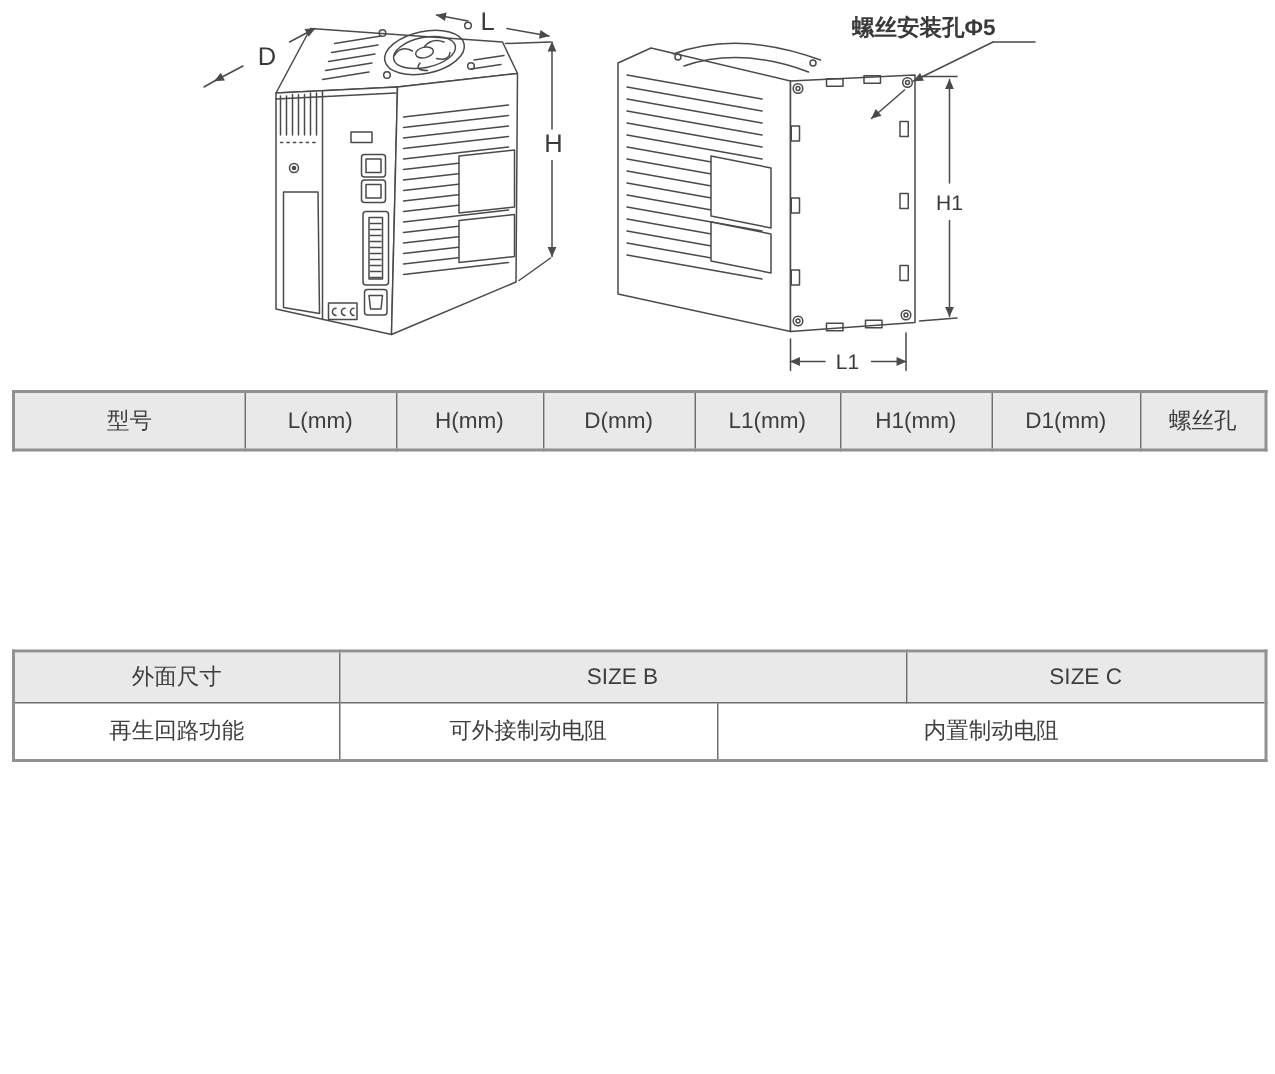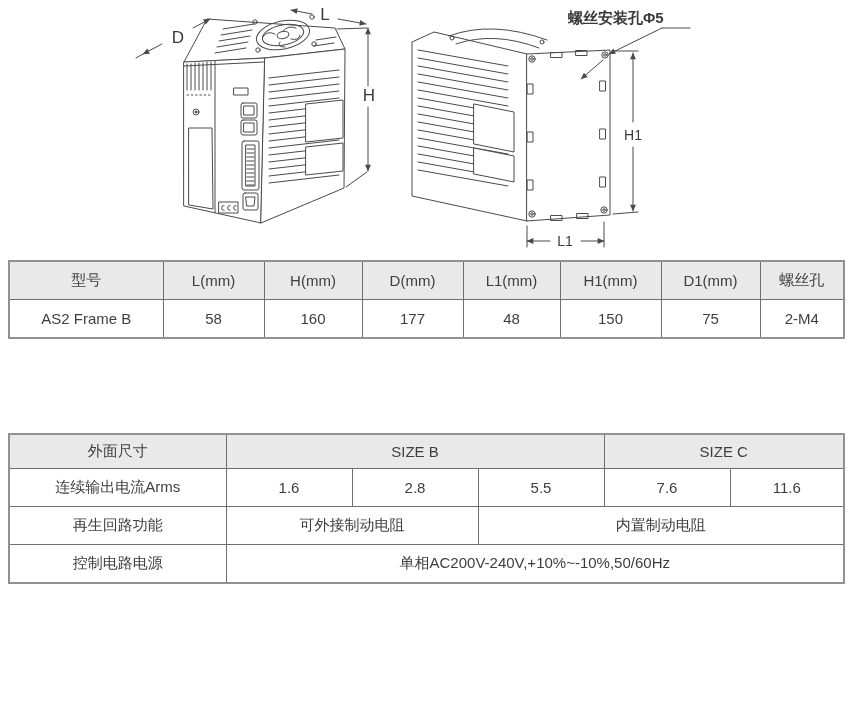--- a/index.html
+++ b/index.html
@@ -180,61 +180,39 @@
       <tr>
         <td class="hd">型号</td>
         <td class="hd">L(mm)</td>
         <td class="hd">H(mm)</td>
         <td class="hd">D(mm)</td>
         <td class="hd">L1(mm)</td>
         <td class="hd">H1(mm)</td>
         <td class="hd">D1(mm)</td>
         <td class="hd">螺丝孔</td>
       </tr>
-      <tr>
-        <td>AS2 Frame B</td>
-        <td>58</td>
-        <td>160</td>
-        <td>177</td>
-        <td>48</td>
-        <td>150</td>
-        <td>75</td>
-        <td>2-M4</td>
-      </tr>
     </tbody>
   </table>
 
   <table class="t spec-table">
     <colgroup>
       <col style="width:217px">
         <col style="width:126px">
         <col style="width:126px">
       <col style="width:126px">
         <col style="width:126px">
         <col>
     </colgroup>
     <tbody>
       <tr class="hdr">
         <td class="hd">外面尺寸</td>
         <td class="hd" colspan="3">SIZE B</td>
         <td class="hd" colspan="2">SIZE C</td>
       </tr>
       <tr>
-        <td>连续输出电流Arms</td>
-        <td>1.6</td>
-        <td>2.8</td>
-        <td>5.5</td>
-        <td>7.6</td>
-        <td>11.6</td>
-      </tr>
-      <tr>
         <td>再生回路功能</td>
         <td class="al" colspan="2">可外接制动电阻</td>
         <td class="al" colspan="3">内置制动电阻</td>
       </tr>
-      <tr>
-        <td>控制电路电源</td>
-        <td class="al" colspan="5">单相AC200V-240V,+10%~-10%,50/60Hz</td>
-      </tr>
     </tbody>
   </table>
 
 </div>
 
 </body></html>

